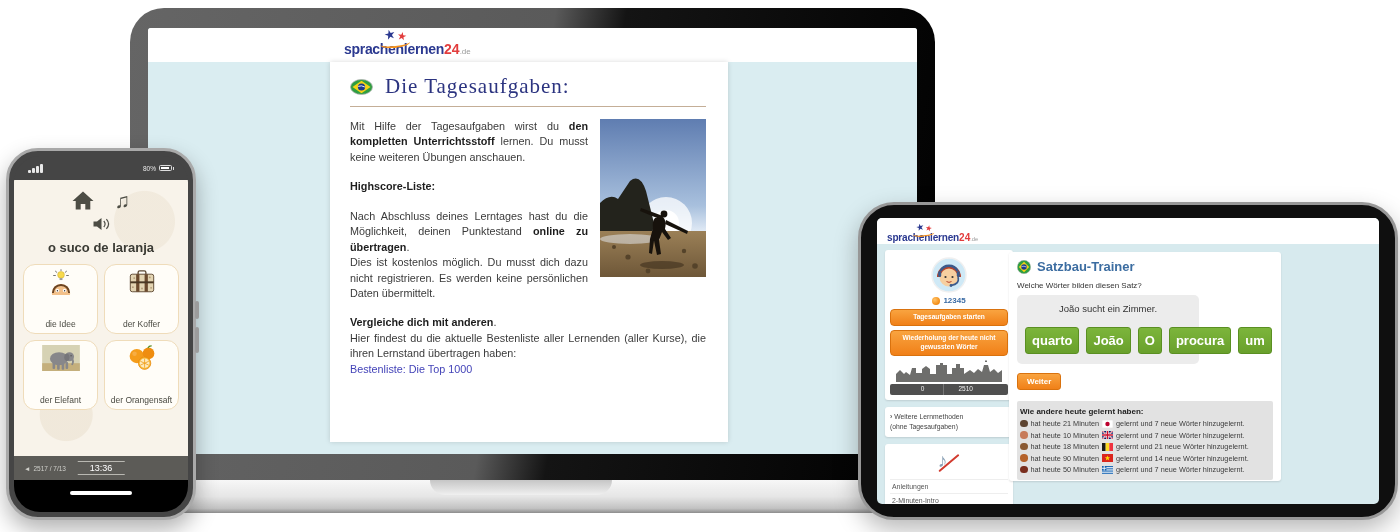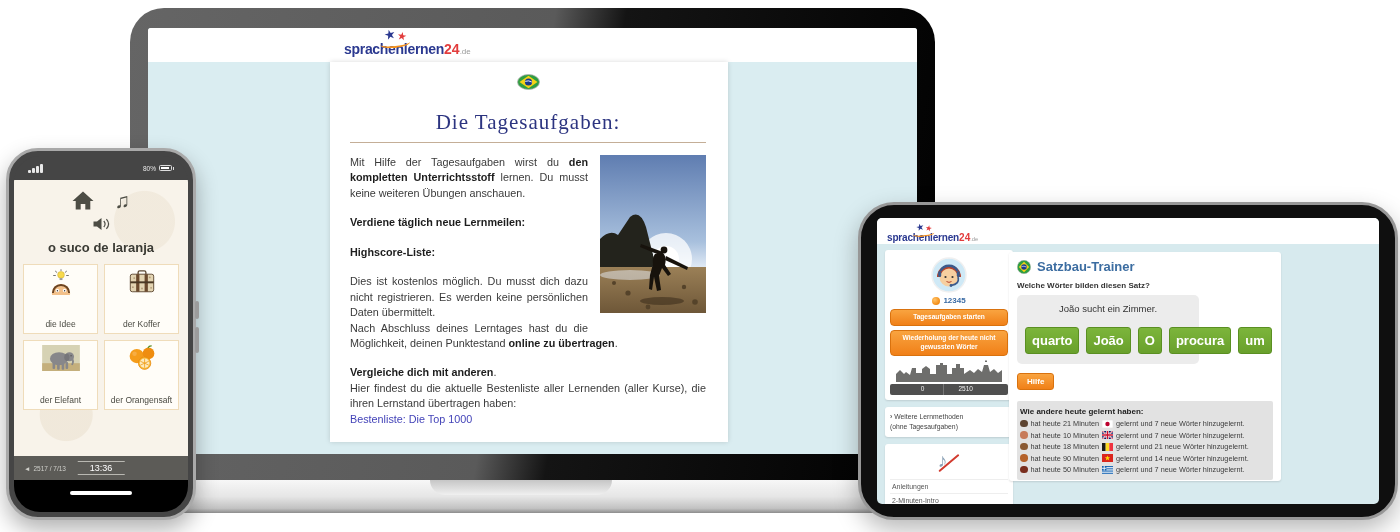--- a/index.html
+++ b/index.html
@@ -18,21 +18,21 @@
                   border-bottom:2px solid #f6931e; border-radius:50%; transform:rotate(-6deg); }
 
   
   .laptop-bezel { position:absolute; left:130px; top:8px; width:805px; height:472px; z-index:1;
     background:linear-gradient(100deg,#656565 0%,#5a5a5a 48%,#141414 56%,#000 100%);
     border-radius:34px 34px 0 0; padding:20px 18px 26px 18px; }
   .laptop-screen { position:relative; width:100%; height:100%; background:#daedf1; border-radius:3px; overflow:hidden; }
   .lap-header { position:absolute; left:0; top:0; width:100%; height:34px; background:#fff; }
   .lesson-panel { position:absolute; left:182px; top:34px; width:398px; height:380px; background:#fff;
     box-shadow:0 0 5px rgba(0,0,0,0.15); padding:12px 22px 10px 20px; }
-  .panel-title-row { display:flex; align-items:center; gap:20px;flex-direction:column; }
+  .panel-title-row { display:flex; align-items:center; gap:12px; }
   .panel-title { font-family:"Liberation Serif", serif; font-size:21px; color:#2c3480; letter-spacing:1px; }
   .panel-rule { border:none; border-top:1px solid #c4ae97; margin:7px 0 12px 0; }
   .panel-body { font-size:10.8px; line-height:1.43; color:#3a3a3a; text-align:justify; }
   .panel-body b { color:#1d1d1d; }
   .para { margin-bottom:14px; }
   .h-bold { font-weight:bold; color:#1d1d1d; }
   .beach-photo { float:right; width:106px; height:158px; margin:0 0 8px 12px; }
   .page-link { color:#4343b8; cursor:pointer; }
 
   .laptop-base { position:absolute; left:158px; top:480px; width:900px; height:33px; z-index:1;
@@ -56,21 +56,21 @@
   .phone-screen { flex:1; background:
       radial-gradient(circle at 30% 85%, rgba(205,185,150,0.18) 0 26px, transparent 27px),
       radial-gradient(circle at 75% 15%, rgba(205,185,150,0.15) 0 30px, transparent 31px),
       #f8f3ea;
     display:flex; flex-direction:column; align-items:center; padding-top:8px; }
   .p-icons { display:flex; align-items:center; gap:20px; height:24px; }
   .note-glyph { font-size:21px; color:#4d4d45; line-height:1; }
   .p-speaker { margin-top:5px; height:14px; }
   .p-term { margin-top:9px; font-size:13px; font-weight:bold; color:#3a3a34; }
   .card-grid { margin-top:9px; display:grid; grid-template-columns:75px 75px; gap:6px; }
-  .v-card { background:#fffdf8; border:1px solid #efdcba; border-radius:0; height:70px;
+  .v-card { background:#fffdf8; border:1px solid #efdcba; border-radius:12px; height:70px;
     display:flex; flex-direction:column; align-items:center; justify-content:flex-end; padding:4px 2px; cursor:pointer;gap:22px; }
   .v-card svg { margin-bottom:2px; }
   .v-card .c-label { font-size:8.5px; color:#4a4a42; }
   .phone-bottombar { height:24px; background:#5c5b57; position:relative; display:flex; align-items:center; padding:0 10px; }
   .pb-left { color:#cfcfca; font-size:6.5px; display:flex; align-items:center; gap:3px; }
   .pb-time { position:absolute; left:50%; transform:translateX(-50%); color:#fff; font-size:9px;
     border-top:1px solid #b9b8b2; border-bottom:1px solid #b9b8b2; padding:1px 12px; }
   .phone-chin { height:32px; background:#000; position:relative; }
   .home-pill { position:absolute; left:50%; top:11px; transform:translateX(-50%); width:62px; height:4px; background:#fff; border-radius:2px; }
   .phone-btn { position:absolute; right:-6px; width:4px; background:#9c9c9c; border-radius:2px; }
@@ -102,21 +102,21 @@
   .nomusic { position:relative; width:22px; height:24px; margin:2px auto 4px; }
   .nomusic .nm-note { font-size:19px; color:#8aa0b5; line-height:1; }
   .nomusic .nm-slash { position:absolute; left:-2px; top:11px; width:26px; height:2.2px; background:#d23b2f; transform:rotate(-40deg); border-radius:2px; }
   .side-nav-item { font-size:6.9px; color:#555; padding:3px 2px; border-top:1px solid #eee; cursor:pointer; }
   .side-nav-item:first-of-type { border-top:none; }
 
   .tab-main { position:absolute; left:132px; top:34px; width:272px; height:229px; background:#fff;
     border-radius:3px; box-shadow:0 1px 2px rgba(0,0,0,0.12); padding:7px 8px; }
   .tm-titlerow { display:flex; align-items:flex-end; gap:6px; }
   .tm-title { font-size:13px; font-weight:bold; color:#3c6da1; }
-  .tm-question { font-size:8px; color:#333; margin:7px 0 5px;font-weight:bold; }
+  .tm-question { font-size:8px; color:#333; margin:7px 0 5px; }
   .sentence-box { width:182px; background:#ececec; border-radius:5px; padding:8px 8px 10px; }
   .sb-sentence { text-align:center; font-size:9.5px; color:#333; }
   .sb-words { display:flex; gap:7px; margin-top:13px; }
   .word-btn { background:linear-gradient(#7cb53b,#69a02c); border:1px solid #5a8f22; color:#fff;
     font-size:13px; font-weight:bold; border-radius:3px; padding:5px 6px; cursor:pointer; }
   .weiter-btn { display:inline-block; background:linear-gradient(#f9a440,#f08018); border:1px solid #d9720e;
     color:#fff; font-size:8px; font-weight:bold; border-radius:3px; padding:3px 9px; margin-top:9px; cursor:pointer; }
   .others-box { background:#e2e2e2; border-radius:2px; padding:6px 3px; margin-top:11px; }
   .ob-title { font-size:8px; font-weight:bold; color:#222; margin-bottom:3px; }
   .ob-row { display:flex; align-items:center; gap:3px; font-size:7.3px; color:#3c3c3c; margin-top:2.5px; white-space:nowrap; }
@@ -181,28 +181,27 @@
                 <circle cx="14" cy="128" r="2"></circle>
                 <circle cx="28" cy="138" r="2.6"></circle>
                 <circle cx="84" cy="132" r="2.2"></circle>
                 <circle cx="95" cy="147" r="2.8"></circle>
                 <circle cx="48" cy="152" r="2.4"></circle>
               </g>
           </svg>
 
           <div class="para"><span>Mit Hilfe der Tagesaufgaben wirst du </span><b>den kompletten Unterrichtsstoff</b><span> lernen. Du musst keine weiteren Übungen anschauen.</span></div>
 
-          <div class="para h-bold">Verdiene täglich neue Lernmeilen:</div>
 
 
           <div class="para h-bold">Highscore-Liste:</div>
 
           <div class="para">
+            <div><span>Nach Abschluss deines Lerntages hast du die Möglichkeit, deinen Punktestand </span><b>online zu übertragen</b><span>.</span></div>
             <div>Dies ist kostenlos möglich. Du musst dich dazu nicht registrieren. Es werden keine persönlichen Daten übermittelt.</div>
-            <div><span>Nach Abschluss deines Lerntages hast du die Möglichkeit, deinen Punktestand </span><b>online zu übertragen</b><span>.</span></div>
           </div>
 
           <div>
             <div><b>Vergleiche dich mit anderen</b><span>.</span></div>
             <div>Hier findest du die aktuelle Bestenliste aller Lernenden (aller Kurse), die ihren Lernstand übertragen haben:</div>
             <span class="page-link">Bestenliste: Die Top 1000</span>
           </div>
 
         </div>
       </div>
@@ -288,21 +287,21 @@
           <div class="sb-sentence">João sucht ein Zimmer.</div>
           <div class="sb-words">
             <span class="word-btn">quarto</span>
             <span class="word-btn">João</span>
             <span class="word-btn">O</span>
             <span class="word-btn">procura</span>
             <span class="word-btn">um</span>
           </div>
         </div>
 
-        <span class="weiter-btn">Hilfe</span>
+        <span class="weiter-btn">Weiter</span>
 
         <div class="others-box">
           <div class="ob-title">Wie andere heute gelernt haben:</div>
 
           <div class="ob-row">
             <span class="ob-ava" style="background:radial-gradient(circle at 35% 35%,#8a6a4a,#4e3categories 60%,#3b2a1a);background-color:#5d4430;"></span>
             <span>hat heute 21 Minuten</span>
             <svg class="ob-flag" width="11" height="8" viewBox="0 0 11 8">
                 <rect width="11" height="8" fill="#fff" stroke="#ccc" stroke-width="0.4"></rect>
                 <circle cx="5.5" cy="4" r="2.2" fill="#bc002d"></circle>

